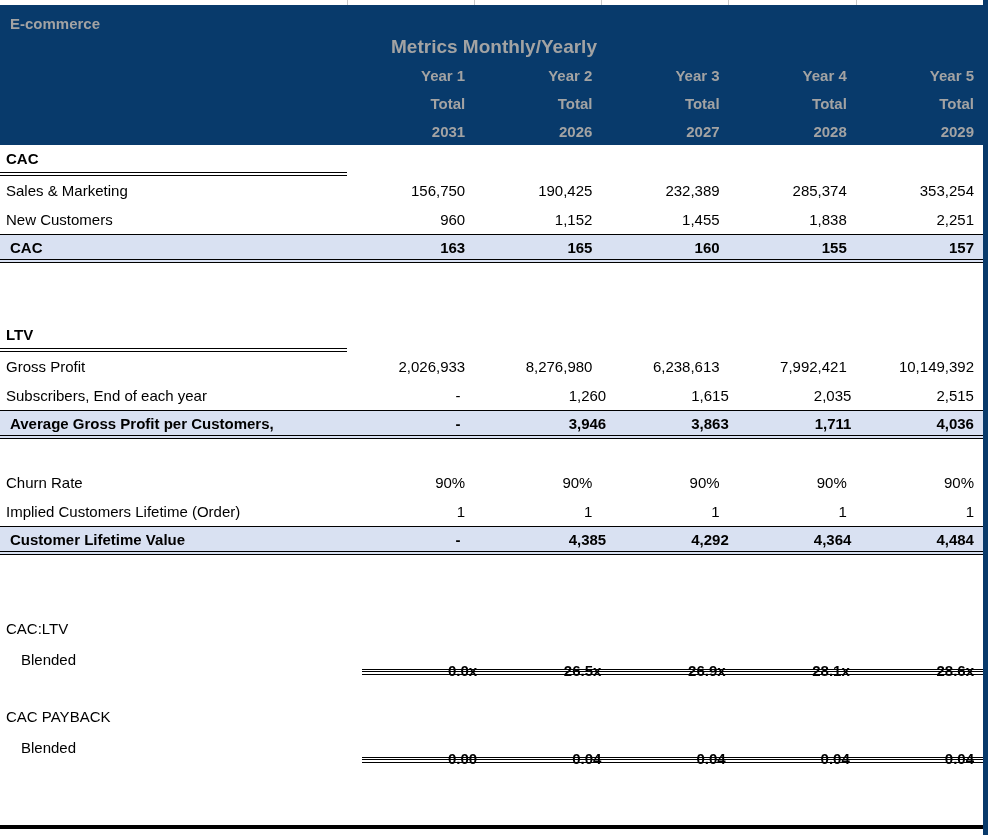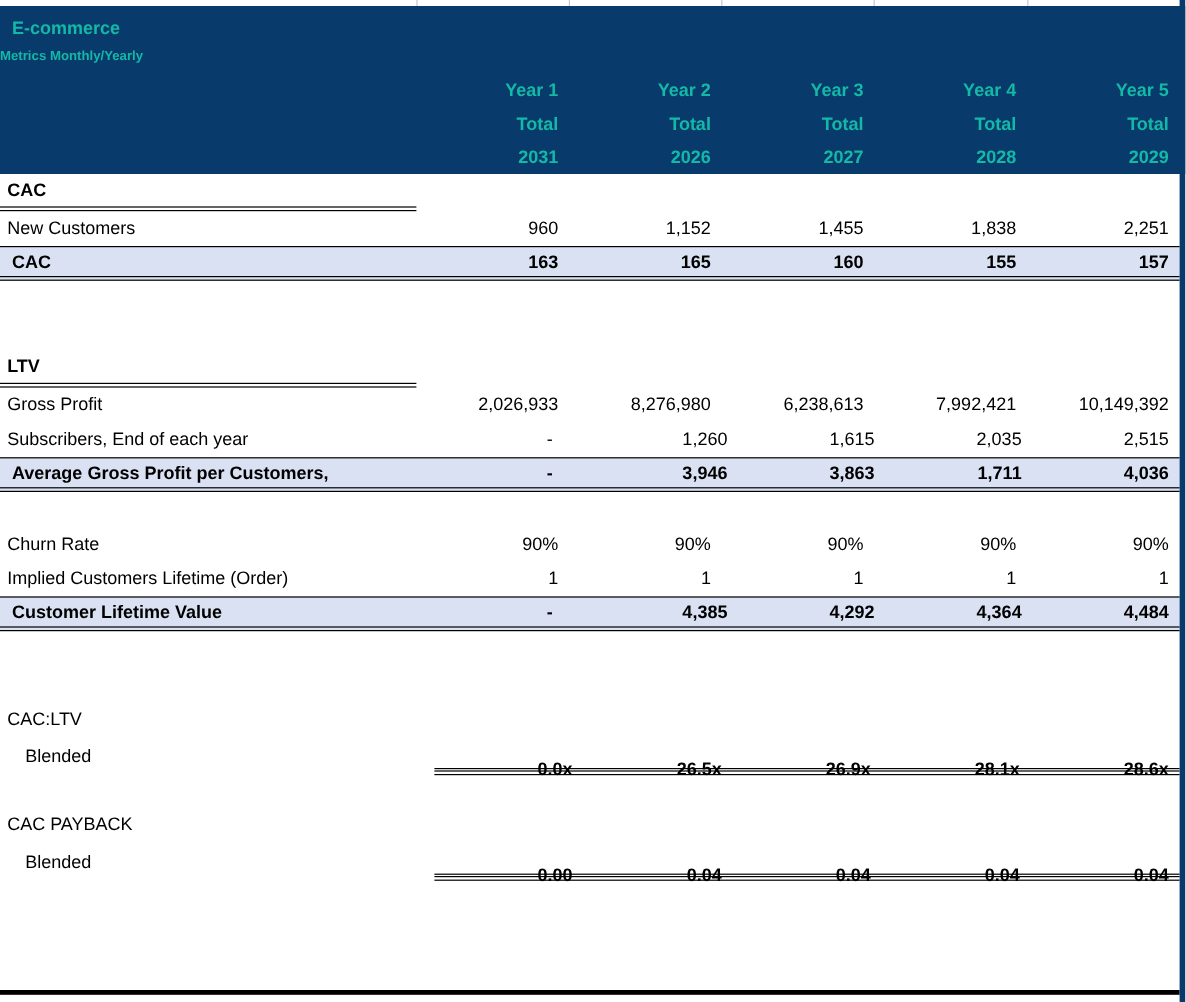--- a/index.html
+++ b/index.html
@@ -7,23 +7,23 @@
     position:relative;width:988px;height:835px;background:#ffffff;
     font-family:"Liberation Sans",sans-serif;font-size:15px;color:#000;
     overflow:hidden;
   }
   
   .navy-edge{position:absolute;top:0;right:0;width:5px;height:835px;background:#083a6b;}
   
   .topstrip{position:relative;height:5px;width:983px;background:#fff;border-bottom:0;}
   .gl{position:absolute;top:0;width:1px;height:5px;background:#c9c9c9;}
   
-  .header{width:988px;height:140px;background:#083a6b;color:#14b8a6;font-weight:bold;}
+  .header{width:988px;height:140px;background:#083a6b;color:#a3a3a3;font-weight:bold;}
   .title1{padding:7px 0 0 10px;height:23px;line-height:23px;font-size:15px;}
-  .title2{padding-left:0;height:26px;line-height:24px;font-size:11px;}
+  .title2{padding-left:0;height:26px;line-height:24px;font-size:19px;text-align:center;}
   .hrow{display:flex;width:983px;height:28px;}
   .hrow .hspacer{width:347px;}
   .hrow .hcell{flex:1;display:flex;align-items:center;justify-content:flex-end;padding-right:9px;box-sizing:border-box;}
   
   .row{display:flex;width:983px;height:29px;box-sizing:border-box;}
   .label{width:347px;box-sizing:border-box;padding-left:6px;display:flex;align-items:center;}
   .data5{flex:1;display:flex;box-sizing:border-box;}
   .num{flex:1;display:flex;align-items:center;justify-content:flex-end;padding-right:9px;box-sizing:border-box;}
   .num.dash{padding-right:32px;}
   
@@ -79,20 +79,30 @@
       <div class="hcell">2027</div>
       <div class="hcell">2028</div>
       <div class="hcell">2029</div>
     </div>
   </div>
 
   <div class="row sec">
     <div class="label">CAC</div>
   </div>
   <div class="row">
+    <div class="label">Sales &amp; Marketing</div>
+    <div class="data5">
+      <div class="num">156,750</div>
+      <div class="num">190,425</div>
+      <div class="num">232,389</div>
+      <div class="num">285,374</div>
+      <div class="num">353,254</div>
+    </div>
+  </div>
+  <div class="row">
     <div class="label">New Customers</div>
     <div class="data5">
       <div class="num">960</div>
       <div class="num">1,152</div>
       <div class="num">1,455</div>
       <div class="num">1,838</div>
       <div class="num">2,251</div>
     </div>
   </div>
   <div class="row total-row">

